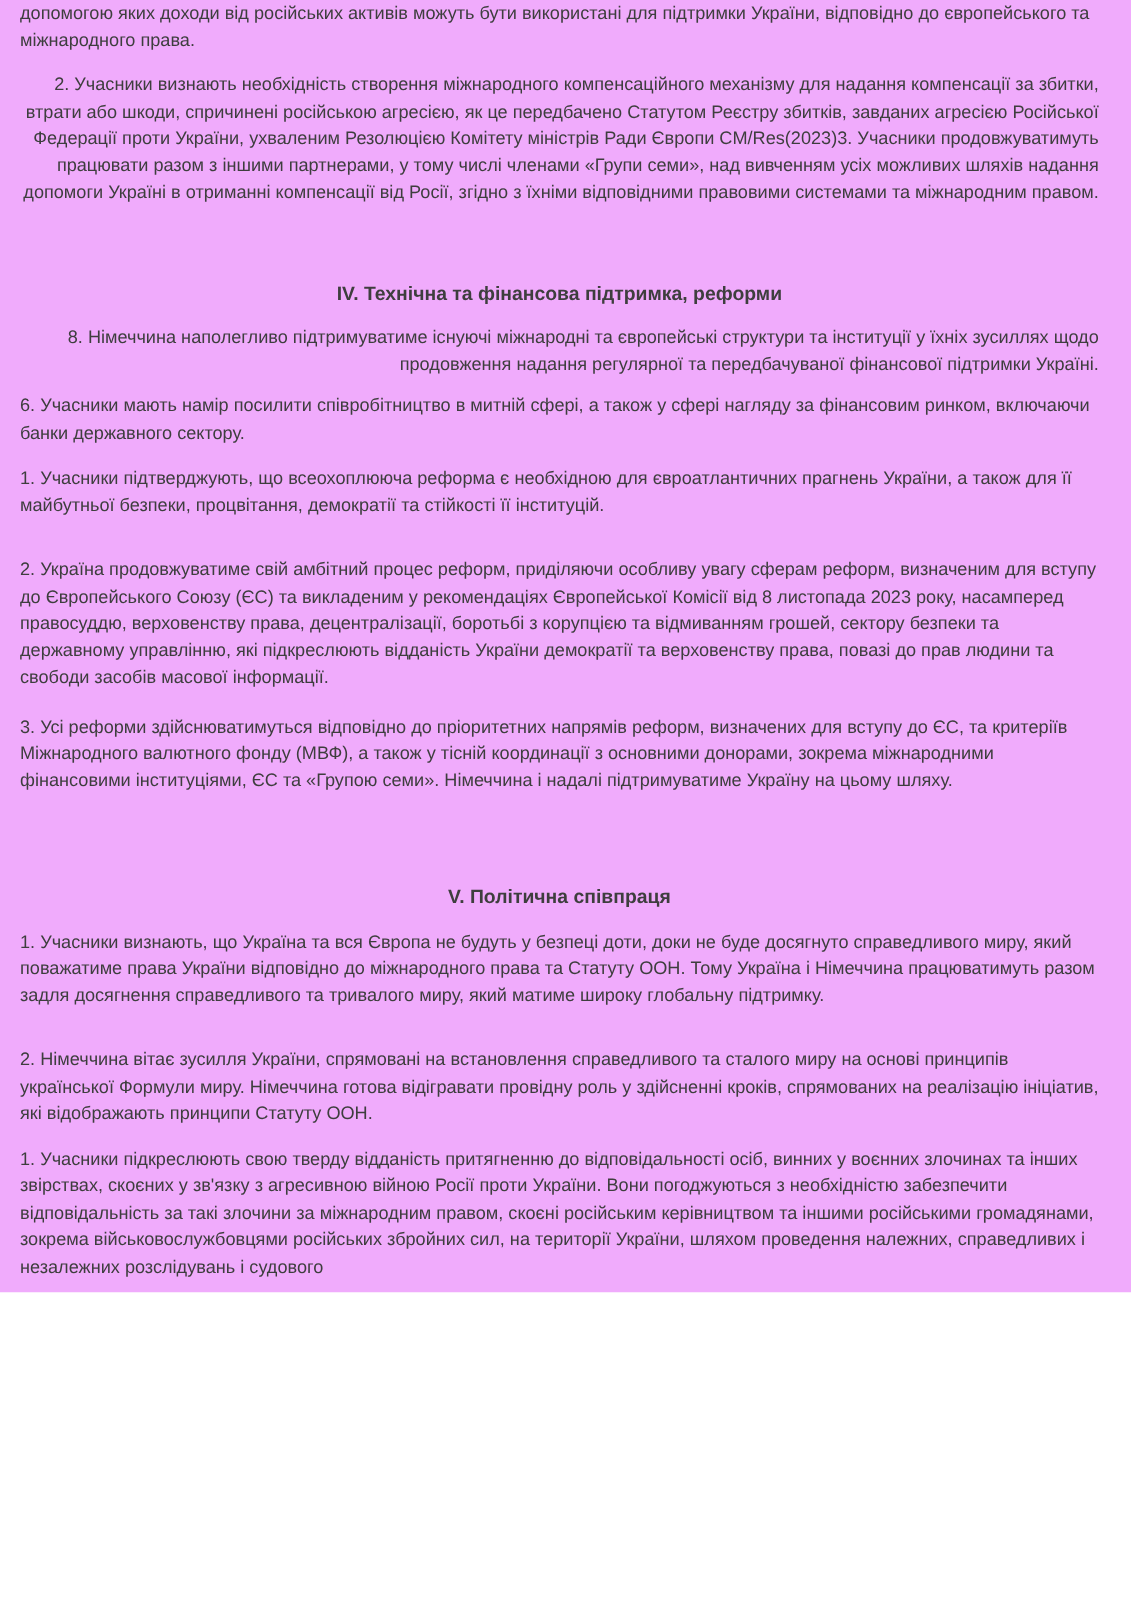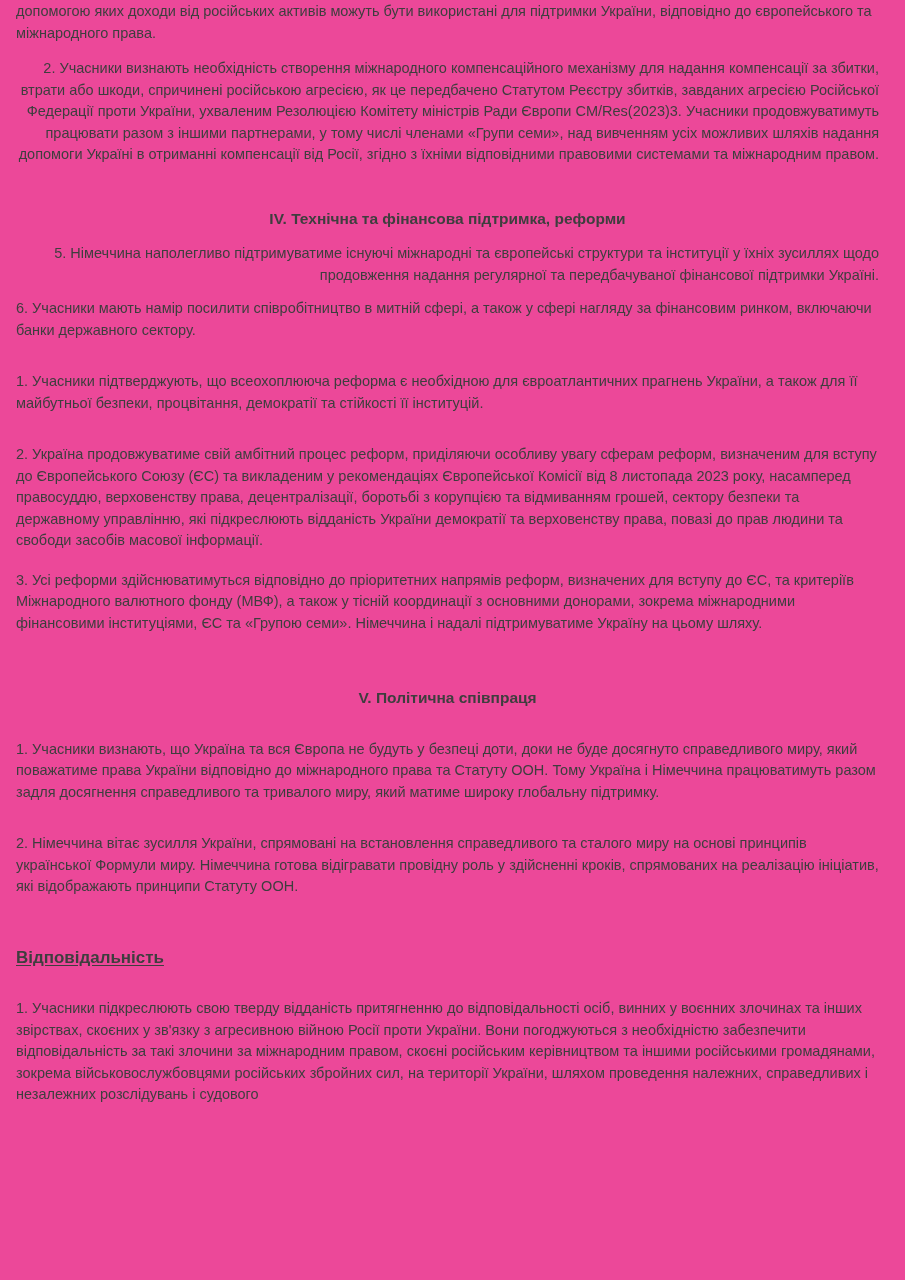--- a/index.html
+++ b/index.html
@@ -3,25 +3,25 @@
 <meta charset="utf-8">
 <style>
   html, body {
     margin: 0;
     padding: 0;
     background: #ffffff;
   }
   .page {
     position: relative;
     width: 905px;
-    height: 1280px;
+    height: 1034px;
     box-sizing: border-box;
     padding: 1px 26px 0 16px;
     overflow: hidden;
-    background: #ec4899;
+    background: #f0abfc;
     color: #3e3e3e;
     font-family: "Liberation Sans", "DejaVu Sans", sans-serif;
     font-size: 14.5px;
     line-height: 21.5px;
     text-align: left;
   }
   .para {
     margin: 0;
   }
   .sec-heading {
@@ -30,56 +30,55 @@
     font-size: 15.5px;
     text-align: center;
   }
   .sub-heading {
     margin: 0;
     text-decoration: underline;
     text-underline-offset: 2px;
   }
   .mt12 { margin-top: 12px; }
   .mt14 { margin-top: 14px; text-align: right; }
-  .mt15 { margin-top: 30px; }
+  .mt15 { margin-top: 15px; }
   .mt17 { margin-top: 30px; }
   .mt18 { margin-top: 18px; }
   .mt19 { margin-top: 19px; }
-  .mt42 { margin-top: 42px; }
+  .mt42 { margin-top: 59px; }
   .mt49 { margin-top: 49px; }
-  .mt53 { margin-top: 53px; }
+  .mt53 { margin-top: 71px; }
   .mt61 { margin-top: 61px; }
 </style>
 </head>
 <body>
 
 <div class="page">
 
   <p class="para">допомогою яких доходи від російських активів можуть бути використані для підтримки України, відповідно до європейського та міжнародного права.</p>
 
   <p class="para mt14">2. Учасники визнають необхідність створення міжнародного компенсаційного механізму для надання компенсації за збитки, втрати або шкоди, спричинені російською агресією, як це передбачено Статутом Реєстру збитків, завданих агресією Російської Федерації проти України, ухваленим Резолюцією Комітету міністрів Ради Європи CM/Res(2023)3. Учасники продовжуватимуть працювати разом з іншими партнерами, у тому числі членами «Групи семи», над вивченням усіх можливих шляхів надання допомоги Україні в отриманні компенсації від Росії, згідно з їхніми відповідними правовими системами та міжнародним правом.</p>
 
   <h2 class="sec-heading mt42">IV. Технічна та фінансова підтримка, реформи</h2>
 
 
-  <p class="para mt14">5. Німеччина наполегливо підтримуватиме існуючі міжнародні та європейські структури та інституції у їхніх зусиллях щодо продовження надання регулярної та передбачуваної фінансової підтримки Україні.</p>
+  <p class="para mt14">8. Німеччина наполегливо підтримуватиме існуючі міжнародні та європейські структури та інституції у їхніх зусиллях щодо продовження надання регулярної та передбачуваної фінансової підтримки Україні.</p>
 
   <p class="para mt12">6. Учасники мають намір посилити співробітництво в митній сфері, а також у сфері нагляду за фінансовим ринком, включаючи банки державного сектору.</p>
 
 
   <p class="para mt15">1. Учасники підтверджують, що всеохоплююча реформа є необхідною для євроатлантичних прагнень України, а також для її майбутньої безпеки, процвітання, демократії та стійкості її інституцій.</p>
 
   <p class="para mt17">2. Україна продовжуватиме свій амбітний процес реформ, приділяючи особливу увагу сферам реформ, визначеним для вступу до Європейського Союзу (ЄС) та викладеним у рекомендаціях Європейської Комісії від 8 листопада 2023 року, насамперед правосуддю, верховенству права, децентралізації, боротьбі з корупцією та відмиванням грошей, сектору безпеки та державному управлінню, які підкреслюють відданість України демократії та верховенству права, повазі до прав людини та свободи засобів масової інформації.</p>
 
   <p class="para mt18">3. Усі реформи здійснюватимуться відповідно до пріоритетних напрямів реформ, визначених для вступу до ЄС, та критеріїв Міжнародного валютного фонду (МВФ), а також у тісній координації з основними донорами, зокрема міжнародними фінансовими інституціями, ЄС та «Групою семи». Німеччина і надалі підтримуватиме Україну на цьому шляху.</p>
 
   <h2 class="sec-heading mt53">V. Політична співпраця</h2>
 
 
   <p class="para mt15">1. Учасники визнають, що Україна та вся Європа не будуть у безпеці доти, доки не буде досягнуто справедливого миру, який поважатиме права України відповідно до міжнародного права та Статуту ООН. Тому Україна і Німеччина працюватимуть разом задля досягнення справедливого та тривалого миру, який матиме широку глобальну підтримку.</p>
 
   <p class="para mt17">2. Німеччина вітає зусилля України, спрямовані на встановлення справедливого та сталого миру на основі принципів української Формули миру. Німеччина готова відігравати провідну роль у здійсненні кроків, спрямованих на реалізацію ініціатив, які відображають принципи Статуту ООН.</p>
 
-  <h3 class="sub-heading mt49">Відповідальність</h3>
 
   <p class="para mt15">1. Учасники підкреслюють свою тверду відданість притягненню до відповідальності осіб, винних у воєнних злочинах та інших звірствах, скоєних у зв'язку з агресивною війною Росії проти України. Вони погоджуються з необхідністю забезпечити відповідальність за такі злочини за міжнародним правом, скоєні російським керівництвом та іншими російськими громадянами, зокрема військовослужбовцями російських збройних сил, на території України, шляхом проведення належних, справедливих і незалежних розслідувань і судового</p>
 
 </div>
 
 </body></html>

